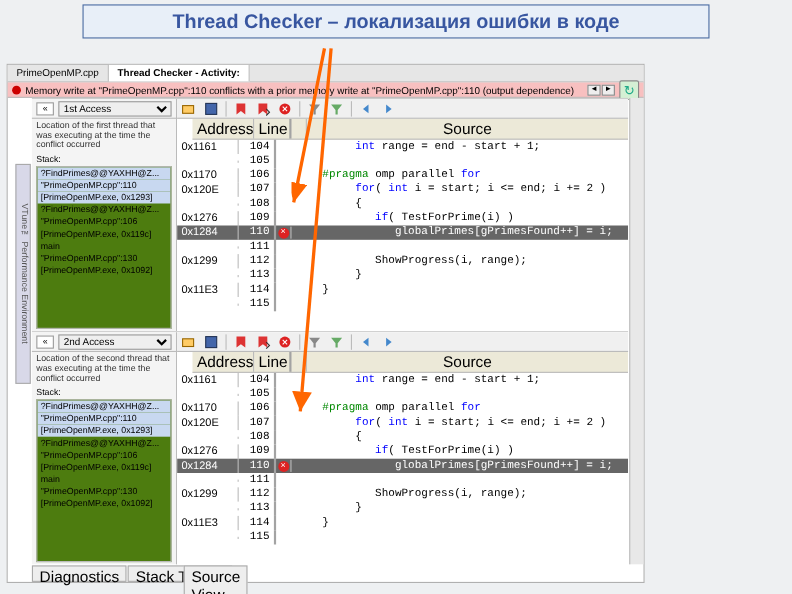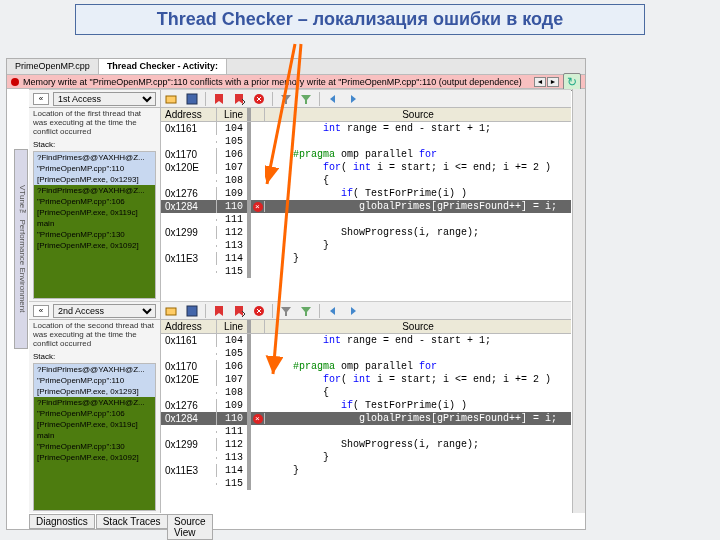--- a/index.html
+++ b/index.html
@@ -26,35 +26,35 @@
   .stack-label { font-size: 8px; padding: 2px 4px 0 4px; }
   .stack-list { border: 1px solid #bbb; background: #4d7c0f; margin: 2px 4px; flex: 1; overflow: hidden; font-size: 8px; }
   .stack-list .item { padding: 1px 3px; white-space: nowrap; overflow: hidden; text-overflow: ellipsis; }
   .stack-list .item.sel { background: #c8d8f0; }
   .source-panel { flex: 1; display: flex; flex-direction: column; background: #fff; }
   .toolbar { height: 18px; border-bottom: 1px solid #bbb; display: flex; align-items: center; padding: 0 4px; gap: 6px; background: #f0f0f0; }
   .tb-icon { width: 14px; height: 14px; display: inline-block; }
   .tb-icon svg { width: 100%; height: 100%; }
   .sep { width: 1px; height: 14px; background: #bbb; }
   .src-table { flex: 1; overflow: hidden; }
-  .src-header { display: flex; font-size: 10px; background: #ece9d8; border-bottom: 1px solid #bbb; }
+  .src-header { display: flex; font-size: 14px; background: #ece9d8; border-bottom: 1px solid #bbb; margin-left: 14px; }
   .col-addr { width: 56px; padding: 1px 4px; border-right: 1px solid #bbb; }
-  .col-line { width: 34px; padding: 1px 4px; border-right: 4px solid #a3a3a3; text-align: right; }
+  .col-line { width: 34px; padding: 1px 4px; border-right: 2px solid #a3a3a3; text-align: right; }
   .col-mark { width: 14px; border-right: 1px solid #bbb; }
   .col-src { flex: 1; padding: 1px 4px; text-align: center; }
   .src-row { display: flex; font-family: "Courier New", monospace; font-size: 10px; height: 13px; align-items: center; }
   .src-row.hl { background: #666; color: #fff; }
   .src-row .col-addr { font-family: Liberation Sans, sans-serif; }
   .src-row .col-line { }
   .src-row .col-mark { text-align: center; }
   .col-mark .err { width: 10px; height: 10px; background: #d22; border-radius: 50%; display: inline-block; color: #fff; font-size: 8px; line-height: 10px; }
   .src-row .col-src { text-align: left; white-space: pre; }
   .kw-blue { color: #00f; }
   .kw-green { color: #080; text-align: right; }
-  .bottom-tabs { position: absolute; left: 22px; bottom: 0; height: 15px; display: flex; font-size: 10px; }
+  .bottom-tabs { position: absolute; left: 22px; bottom: 0; height: 15px; display: flex; font-size: 14px; }
   .bottom-tabs .btab { padding: 1px 6px; border: 1px solid #aaa; background: #eee; margin-right: 1px; }
   .bottom-tabs .second { position: absolute; left: 138px; }
   .scroll-right { position: absolute; right: 0; top: 30px; bottom: 16px; width: 13px; background: #e8e8e8; border-left: 1px solid #bbb; }
   
   .arrow-svg { position: absolute; left: 265px; top: 14px; width: 100px; height: 400px; pointer-events: none; }
 </style>
 </head>
 <body>
 
 <div class="title-box">

